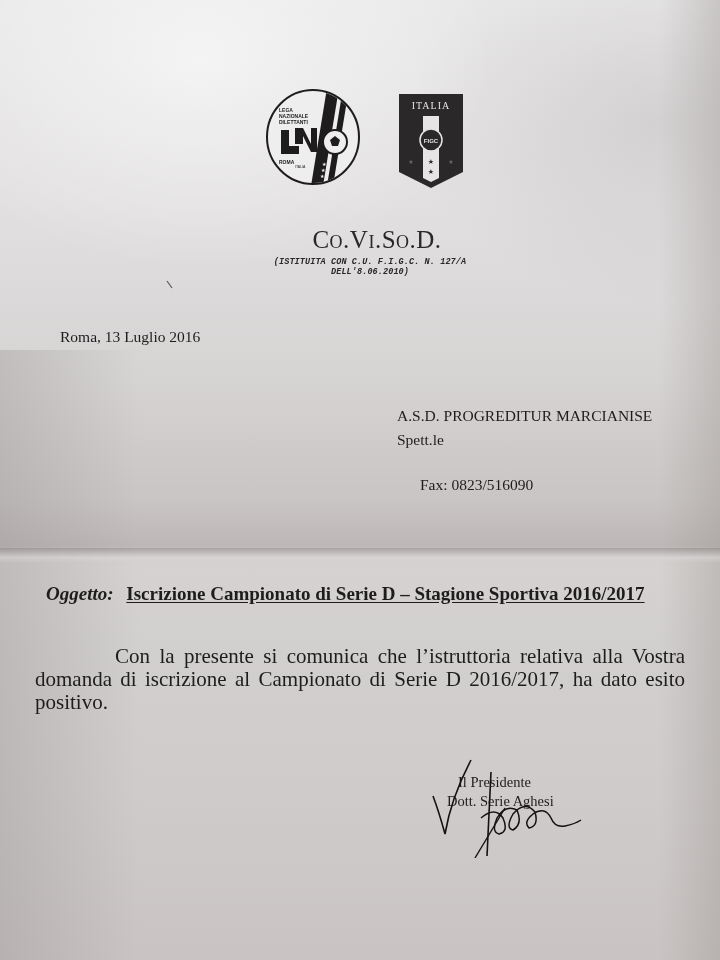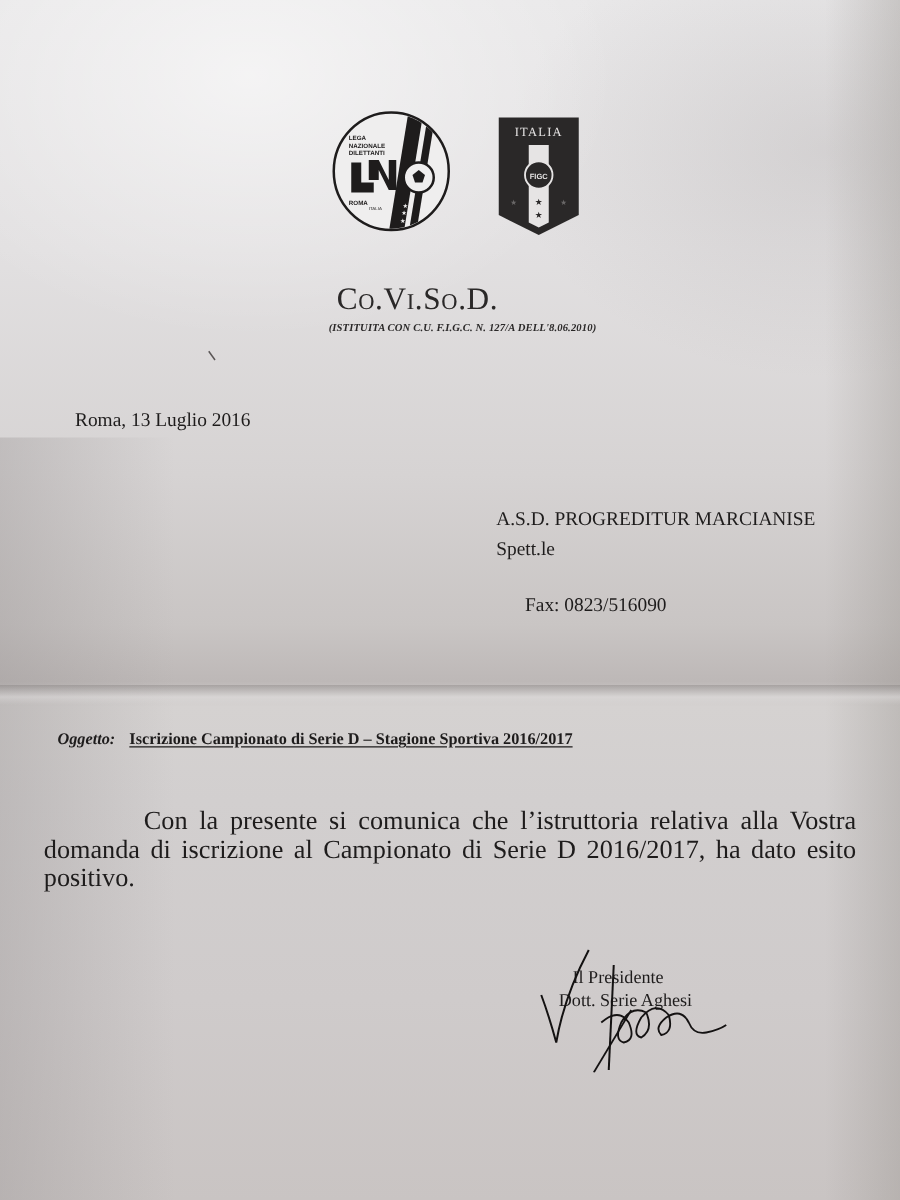--- a/index.html
+++ b/index.html
@@ -22,44 +22,45 @@
   }
   .shade-left {
     position: absolute; left: 0; top: 350px; width: 140px; height: 610px;
     background: linear-gradient(90deg, rgba(150,145,145,0.35), rgba(0,0,0,0));
   }
   .shade-right {
     position: absolute; right: 0; top: 0; width: 60px; height: 960px;
     background: linear-gradient(270deg, rgba(150,145,140,0.35), rgba(0,0,0,0));
   }
   .serif { font-family: "Liberation Serif", "DejaVu Serif", serif; color: #1e1c1c; }
-  .sans  { font-family: Liberation Serif, serif; color: #1e1c1c; }
+  .sans  { font-family: Liberation Mono, monospace; color: #1e1c1c; }
 
   
   .lnd-logo { position: absolute; left: 265px; top: 88px; width: 96px; height: 98px; }
   
   .figc-logo { position: absolute; left: 397px; top: 92px; width: 68px; height: 98px; }
 
   .org-name {
     position: absolute; left: 0; width: 668px; top: 226px; text-align: center;
     font-size: 25px; letter-spacing: 0.5px; color: #2a2828;
     font-variant: small-caps;
+    padding-left: 43px;
   }
   .org-sub {
     position: absolute; left: 240px; top: 257px; width: 260px; text-align: center;
     font-size: 8.5px; font-style: italic; font-weight: bold; color: #2a2828; letter-spacing: 0.1px;
   }
   .stray-mark { position: absolute; left: 166px; top: 280px; width: 8px; height: 10px; }
 
   .date-line { position: absolute; left: 60px; top: 328px; font-size: 15.5px; text-align: right; }
 
   .recipient { position: absolute; left: 397px; top: 404px; font-size: 15.5px; line-height: 24px; }
   .recipient .fax { margin-top: 21px; margin-left: 23px; }
 
-  .subject { position: absolute; left: 46px; top: 583px; font-size: 13px; font-weight: bold; white-space: nowrap; }
+  .subject { position: absolute; left: 46px; top: 583px; font-size: 19px; font-weight: bold; white-space: nowrap; }
   .subject .label { font-style: italic; margin-right: 8px; }
   .subject .text { text-decoration: underline; text-underline-offset: 2px; }
 
   .body-text {
     position: absolute; left: 35px; top: 645px; width: 650px; font-size: 21px; line-height: 23px;
     text-align: justify;
   }
   .body-text .indent { display: inline-block; width: 80px; }
 
   .signature-block { position: absolute; left: 447px; top: 773px; font-size: 14.5px; line-height: 19px; }

